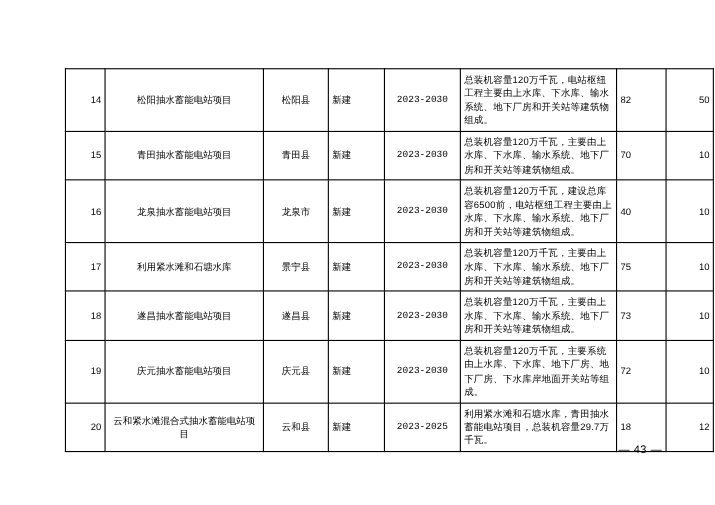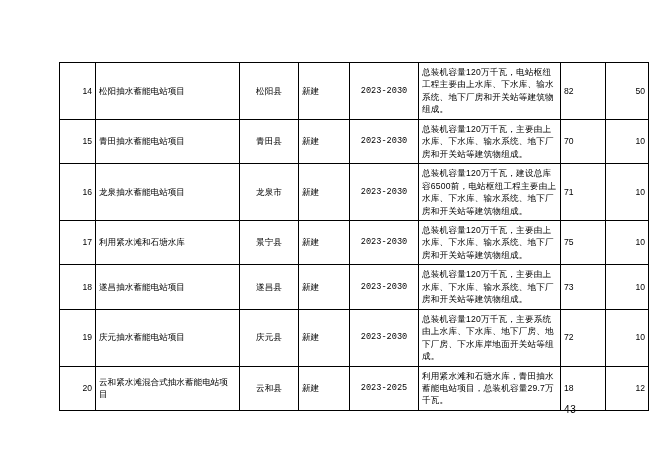--- a/index.html
+++ b/index.html
@@ -37,20 +37,21 @@
     padding: 3px 3px;
     font-size: 8.6px;
     line-height: 1.45;
   }
   td.col-no {
     width: 29px;
     text-align: right;
   }
   td.col-name {
     width: 137px;
+    text-align: center;
     padding-left: 5px;
     padding-right: 5px;
     margin-top: 24px;
   }
   td.col-loc {
     width: 52px;
     text-align: center;
   }
   td.col-type {
     width: 44px;
@@ -68,21 +69,21 @@
   td.col-num1 {
     width: 38px;
     text-align: left;
   }
   td.col-num2 {
     width: 36px;
     text-align: right;
   }
   .page-number {
     position: absolute;
-    right: 60px;
+    right: 48px;
     top: 404px;
     font-size: 10px;
     letter-spacing: 0.5px;
     color: #000000;
   }
 </style>
 </head>
 <body>
 
 <div class="page">
@@ -113,21 +114,21 @@
           <td class="col-num2">10</td>
         </tr>
 
         <tr>
           <td class="col-no">16</td>
           <td class="col-name">龙泉抽水蓄能电站项目</td>
           <td class="col-loc">龙泉市</td>
           <td class="col-type">新建</td>
           <td class="col-period">2023-2030</td>
           <td class="col-desc">总装机容量120万千瓦，建设总库容6500前，电站枢纽工程主要由上水库、下水库、输水系统、地下厂房和开关站等建筑物组成。</td>
-          <td class="col-num1">71</td>
+          <td class="col-num1">40</td>
           <td class="col-num2">10</td>
         </tr>
 
         <tr>
           <td class="col-no">17</td>
           <td class="col-name">利用紧水滩和石塘水库</td>
           <td class="col-loc">景宁县</td>
           <td class="col-type">新建</td>
           <td class="col-period">2023-2030</td>
           <td class="col-desc">总装机容量120万千瓦，主要由上水库、下水库、输水系统、地下厂房和开关站等建筑物组成。</td>

